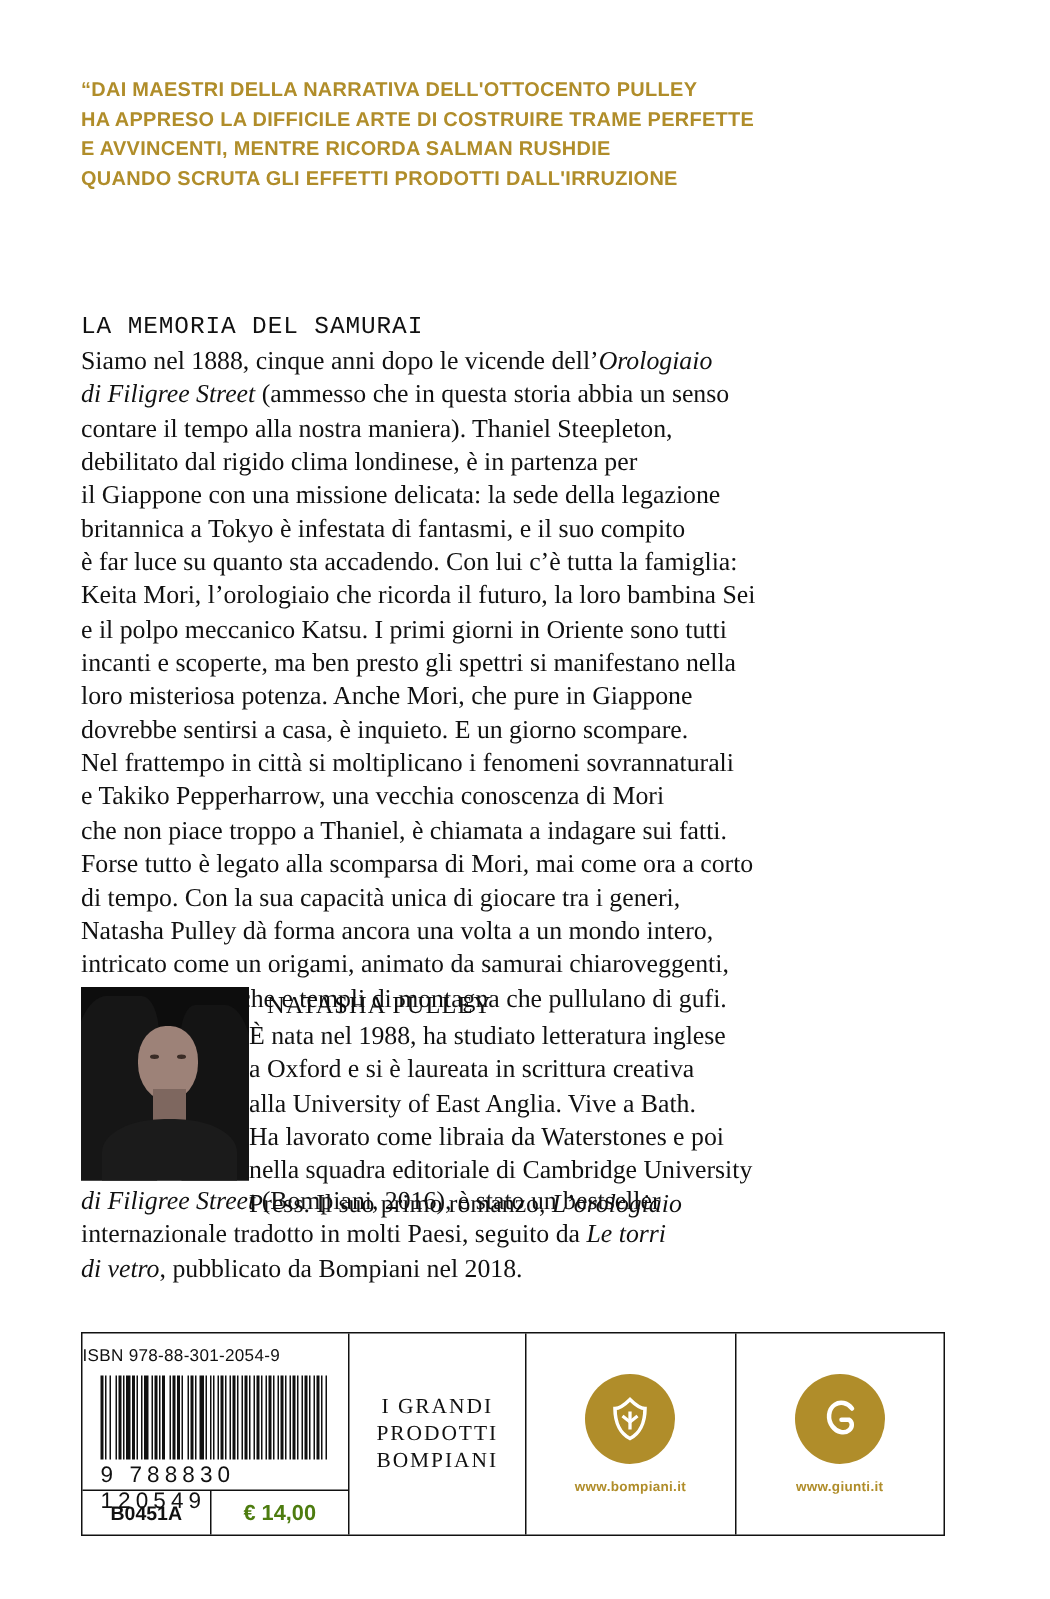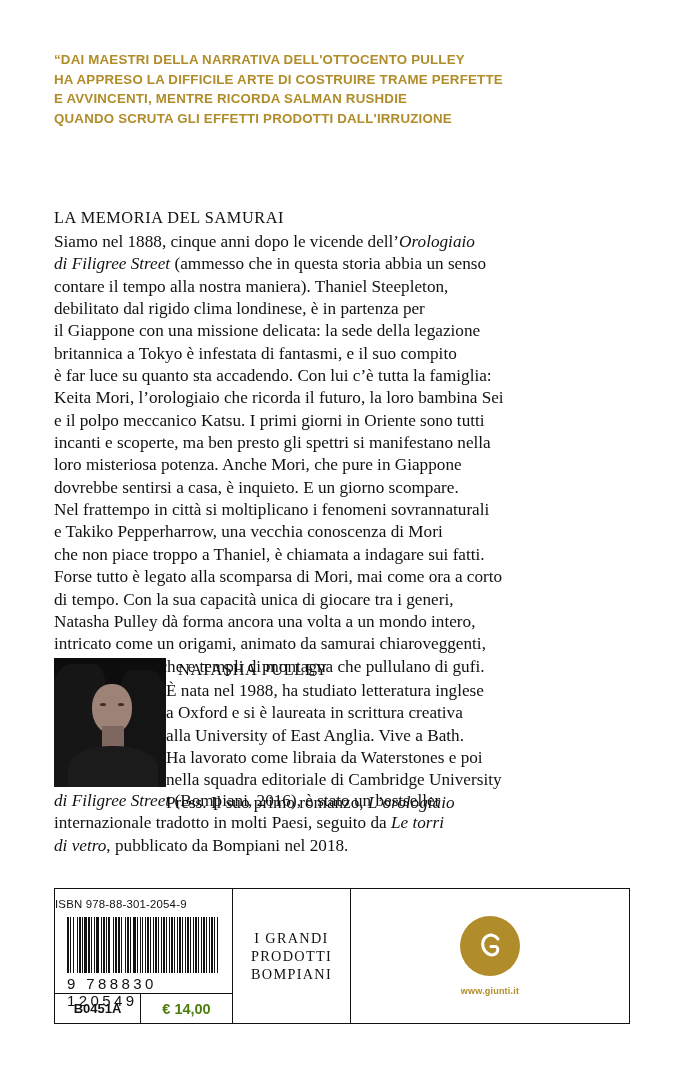--- a/index.html
+++ b/index.html
@@ -45,21 +45,21 @@
   }
 
   
   .blurb {
     position: absolute;
     left: 54px;
     top: 208px;
     width: 520px;
   }
   .blurb-title {
-    font-family: Liberation Serif, serif;
+    font-family: Liberation Mono, monospace;
     font-size: 16.3px;
     letter-spacing: 0.6px;
     margin-bottom: 3px;
     color: #111;
   }
   .blurb-body {
     font-size: 17.2px;
     line-height: 22.35px;
     color: #111;
     text-align: left;
@@ -455,20 +455,30 @@
         <div class="price-value">€ 14,00</div>
       </div>
     </div>
 
     <div class="series-cell">
       <div>I GRANDI</div>
       <div>PRODOTTI</div>
       <div>BOMPIANI</div>
     </div>
 
+    <div class="logo-cell">
+      <div class="logo-circle">
+        <svg width="34" height="34" viewBox="0 0 34 34" aria-hidden="true">
+          <path d="M17 4 C13 8 10 10 7 10 C7 20 11 27 17 30 C23 27 27 20 27 10 C24 10 21 8 17 4 Z" fill="none" stroke="#ffffff" stroke-width="2.4"></path>
+          <path d="M17 12 L17 24" stroke="#ffffff" stroke-width="2.2"></path>
+          <path d="M12 15 L17 19 L22 15" fill="none" stroke="#ffffff" stroke-width="2.2"></path>
+        </svg>
+      </div>
+      <div class="logo-url">www.bompiani.it</div>
+    </div>
 
     <div class="logo-cell">
       <div class="logo-circle">
         <svg width="36" height="36" viewBox="0 0 36 36" aria-hidden="true">
           <path d="M26 11 C23 7 18 6 14.5 8.5 C10 11.5 9.5 18.5 13 23 C16 27 21 28 24 25.5 C26.5 23.5 26.5 20 24 18.5 L19 18.5" fill="none" stroke="#ffffff" stroke-width="3" stroke-linecap="round"></path>
         </svg>
       </div>
       <div class="logo-url">www.giunti.it</div>
     </div>
 

